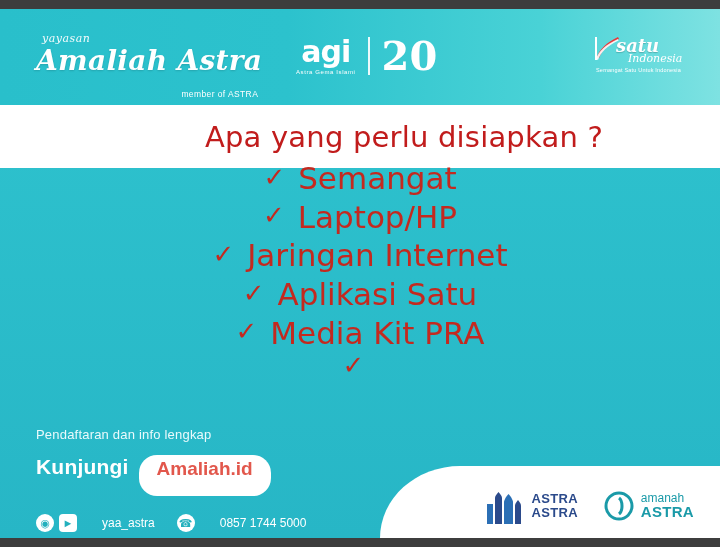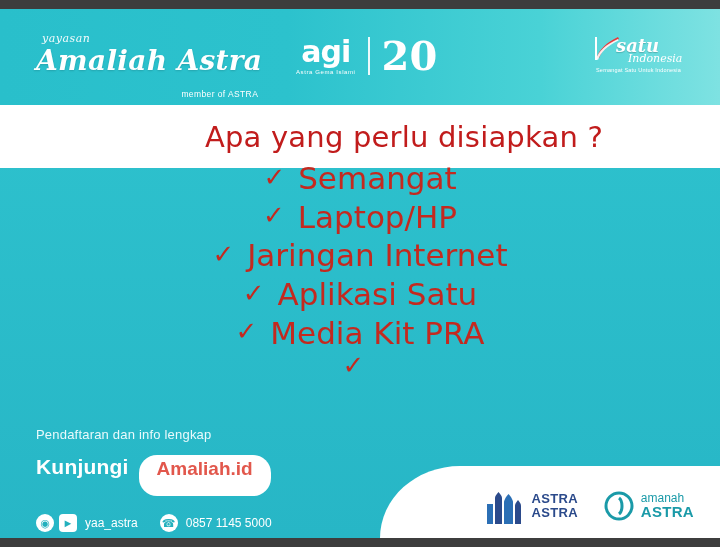--- a/index.html
+++ b/index.html
@@ -242,21 +242,21 @@
     border-radius: 4px;
     background: #ffffff;
     color: #23b0bd;
     display: inline-flex;
     align-items: center;
     justify-content: center;
     font-size: 11px;
     margin-right: 5px;
   }
   .social-row .ic.round { border-radius: 50%; }
-  .social-row .handle { margin-right: 22px; margin-left: 3px; text-align: right; }
+  .social-row .handle { margin-right: 22px; margin-left: 20px; text-align: right; }
 
   
   .footer-white {
     position: absolute;
     right: 0;
     bottom: 0;
     width: 340px;
     height: 72px;
     background: #ffffff;
     border-top-left-radius: 80px 72px;
@@ -356,21 +356,21 @@
     <div class="kunjungi-row">
       <span class="kunjungi">Kunjungi</span>
       <span class="pill">Amaliah.id</span>
     </div>
 
     <div class="social-row">
       <span class="ic round">◉</span>
       <span class="ic">►</span>
       <span class="handle">yaa_astra</span>
       <span class="ic round">☎</span>
-      <span class="handle">0857 1145 5000</span>
+      <span class="handle">0857 1744 5000</span>
     </div>
 
     <div class="footer-white"></div>
     <div class="footer-logos">
       <div class="masjid-logo">
         <svg class="glyph" width="40" height="36" viewBox="0 0 40 36">
           <rect x="2" y="16" width="6" height="20" fill="#2b6fb5"></rect>
           <rect x="10" y="10" width="7" height="26" fill="#2b4a8b"></rect>
           <path d="M13.5 4 C16 7 17 8 17 10 L10 10 C10 8 11 7 13.5 4 Z" fill="#2b4a8b"></path>
           <rect x="19" y="14" width="9" height="22" fill="#2b6fb5"></rect>

